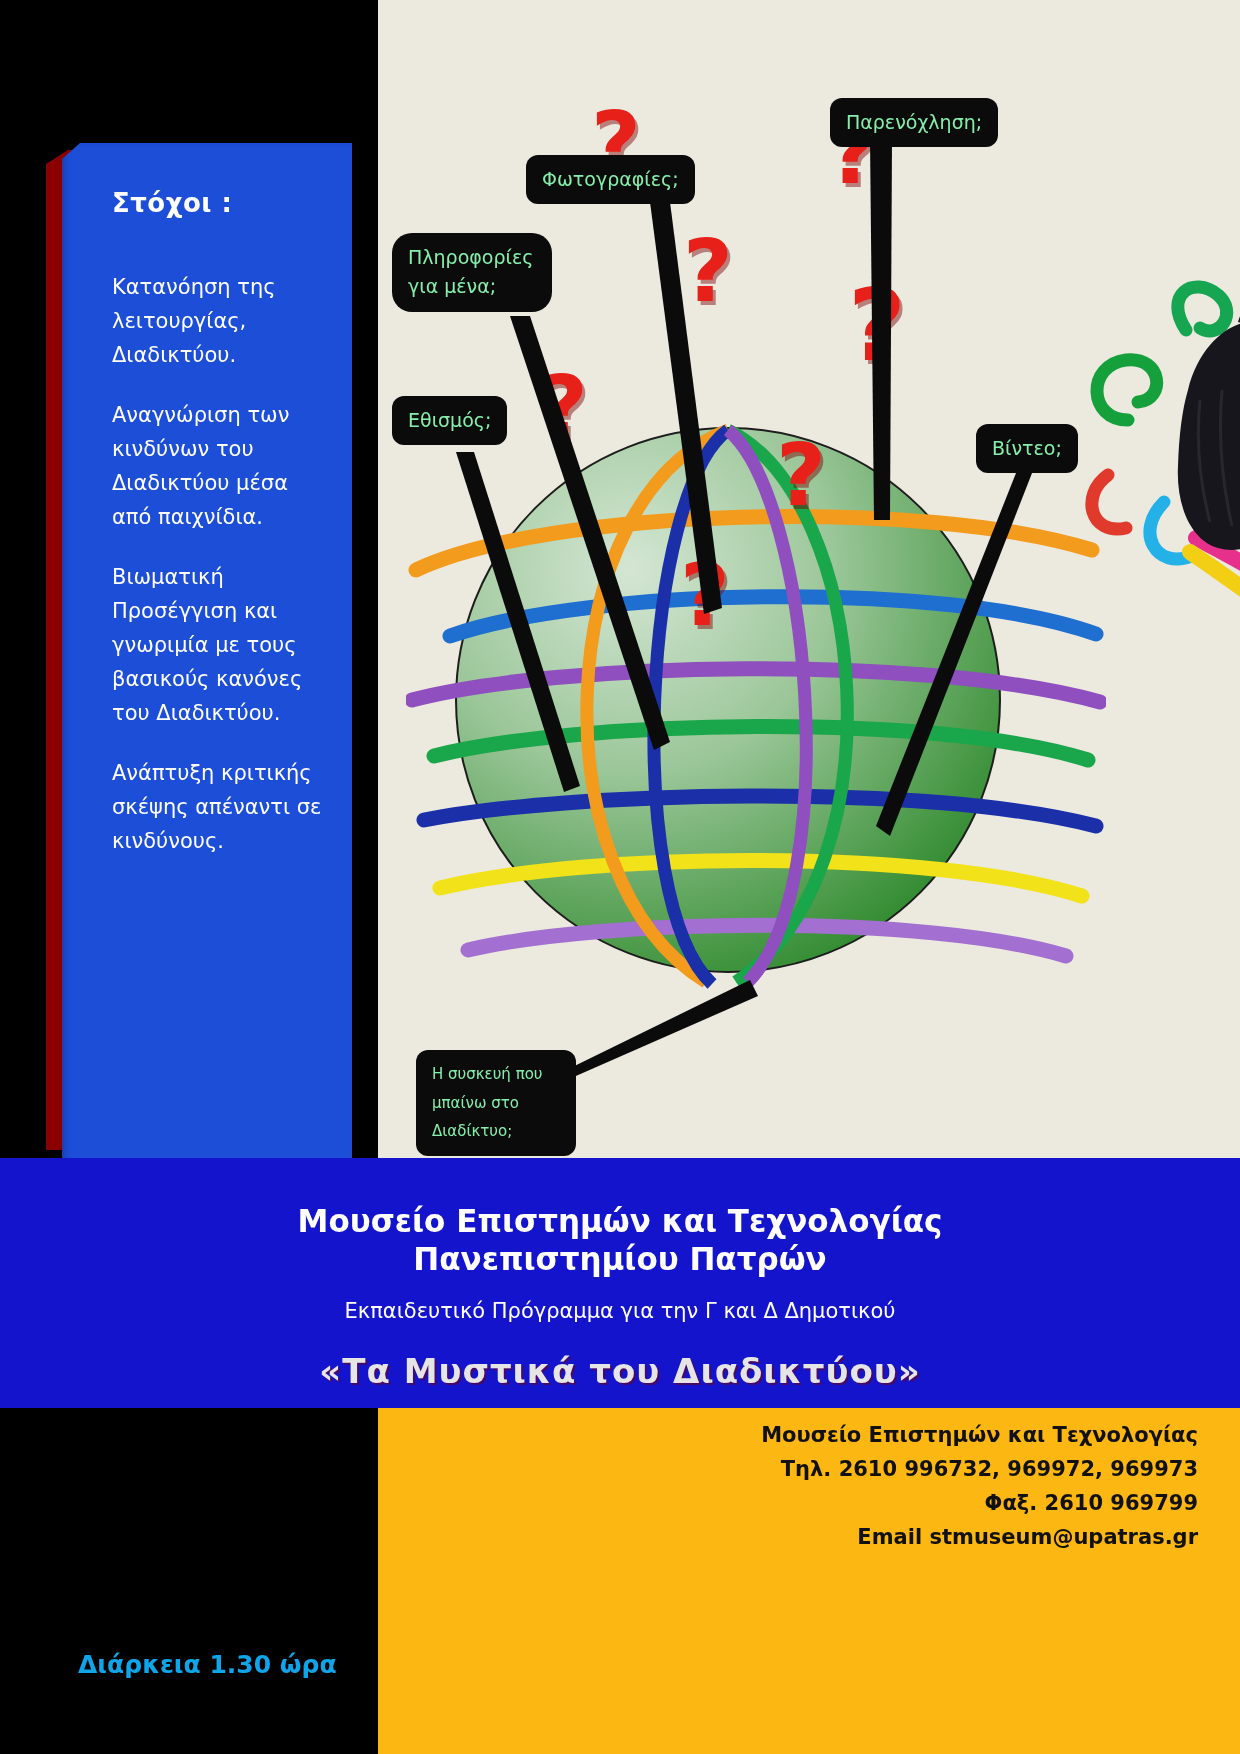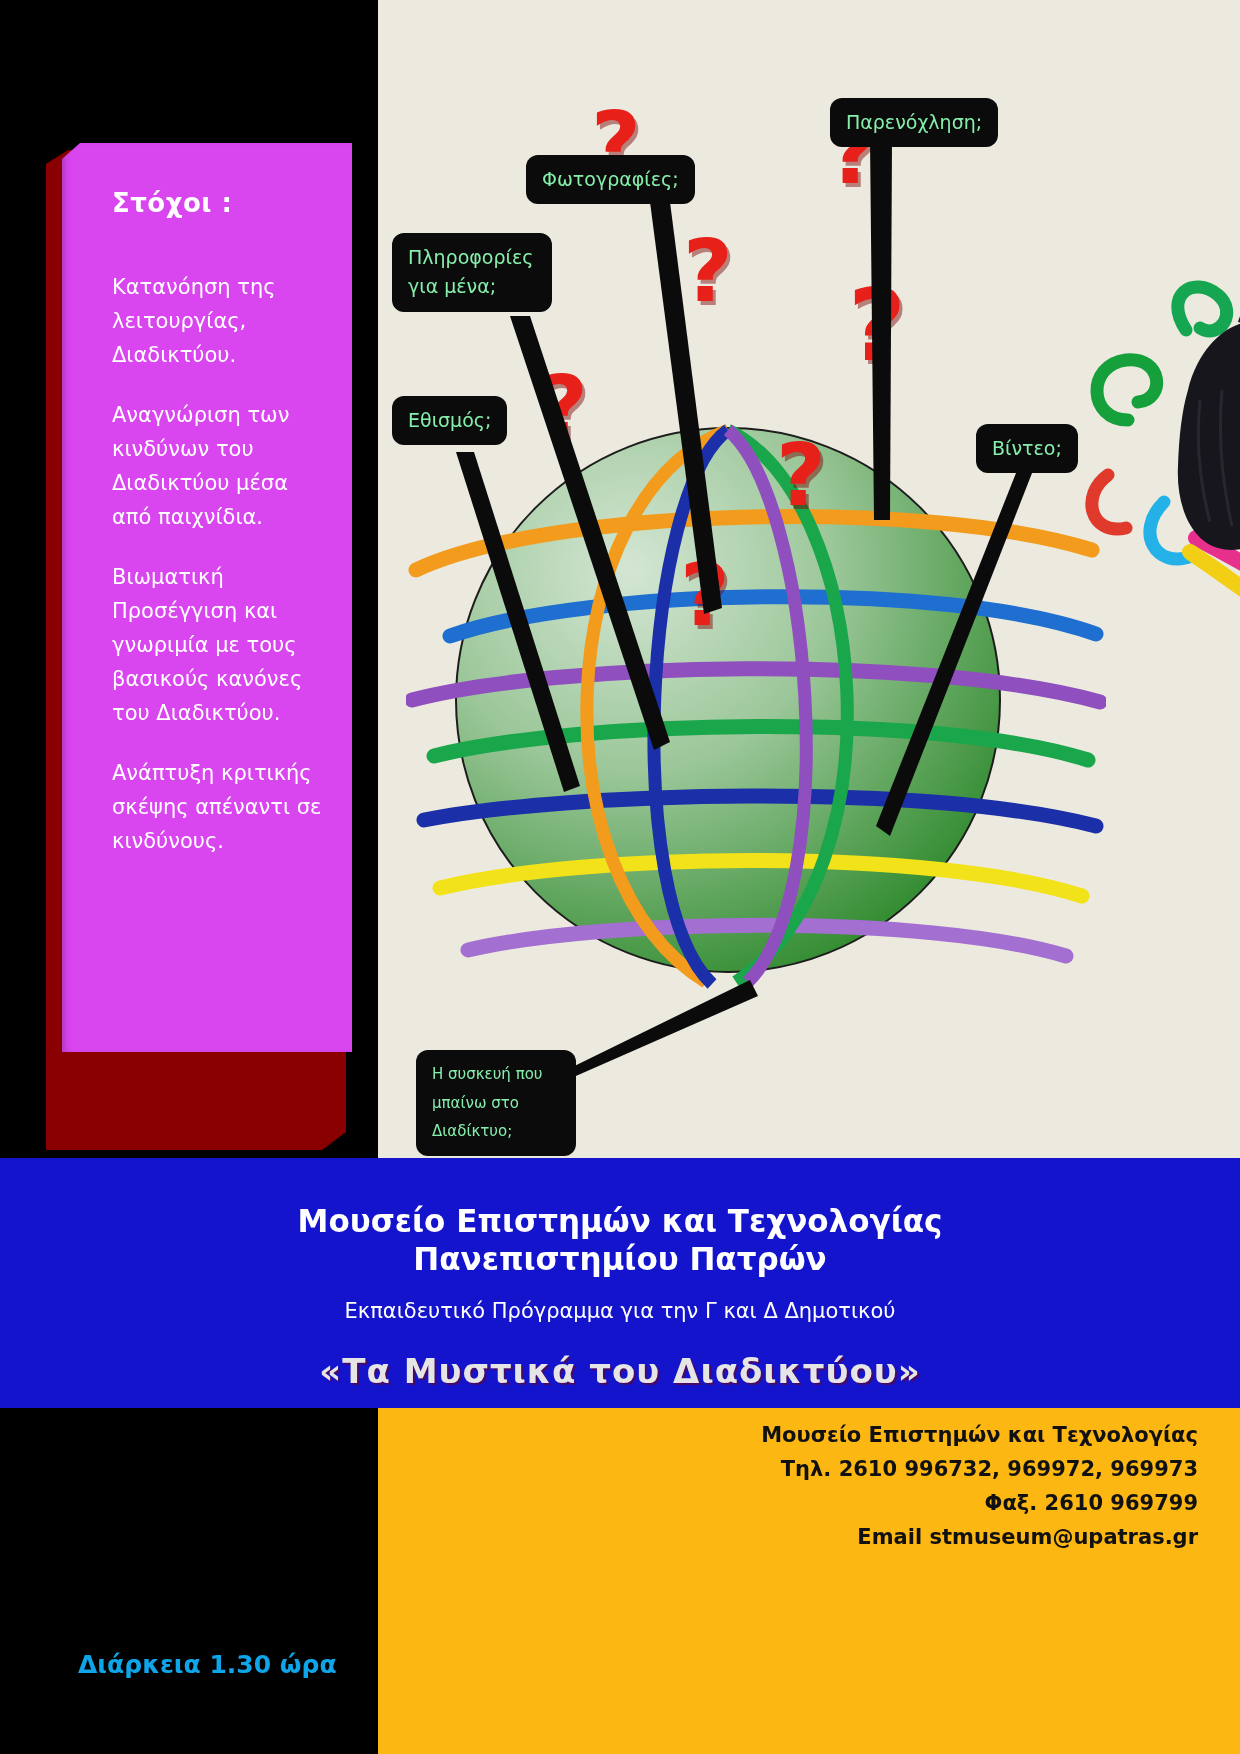--- a/index.html
+++ b/index.html
@@ -19,22 +19,22 @@
   }
 
   
   .left-col{position:absolute;left:0;top:0;width:378px;height:1158px;background:#000;}
   .goals-shadow{
     position:absolute;left:46px;top:150px;width:300px;height:1000px;
     background:#8a0000;
     clip-path:polygon(0 14px,22px 0,100% 0,100% calc(100% - 18px),calc(100% - 24px) 100%,0 100%);
   }
   .goals-box{
-    position:absolute;left:62px;top:143px;width:290px;height:909px;
-    background:#d946ef;
+    position:absolute;left:62px;top:143px;width:290px;height:1264px;
+    background:#1d4ed8;
     clip-path:polygon(0 16px,18px 0,100% 0,100% 100%,0 100%);
     box-shadow:inset 6px 0 10px -6px rgba(0,0,0,.35);
   }
   .goals-inner{position:absolute;left:50px;top:45px;width:215px;}
   .goals-title{
     color:#fff;font-weight:bold;font-size:26px;letter-spacing:.5px;
     margin:0 0 52px 0;
   }
   .goal-p{
     color:#fff;font-size:21px;line-height:1.62;margin:0 0 26px 0;
@@ -192,21 +192,21 @@
 
       <polygon points="78,452 96,452 202,786 186,792" fill="#0b0b0b"></polygon>
 
       <polygon points="640,468 656,468 512,836 498,826" fill="#0b0b0b"></polygon>
 
       <polygon points="166,1090 176,1076 372,980 380,996" fill="#0b0b0b"></polygon>
     </svg>
 
     <div class="bubble" style="left:452px;top:98px;">Παρενόχληση;</div>
     <div class="bubble" style="left:148px;top:155px;">Φωτογραφίες;</div>
-    <div class="bubble" style="left:14px;top:233px;width:128px;">Πληροφορίες
+    <div class="bubble" style="left:14px;top:233px;width:128px;border-radius:20px;">Πληροφορίες
 για μένα;</div>
     <div class="bubble" style="left:14px;top:396px;">Εθισμός;</div>
     <div class="bubble" style="left:598px;top:424px;">Βίντεο;</div>
     <div class="bubble" style="left:38px;top:1050px;width:128px;font-size:15px;line-height:1.9;">Η συσκευή που
 μπαίνω  στο
 Διαδίκτυο;</div>
   </div>
 
   <div class="blue-band">
     <p class="org1">Μουσείο  Επιστημών και Τεχνολογίας</p>

